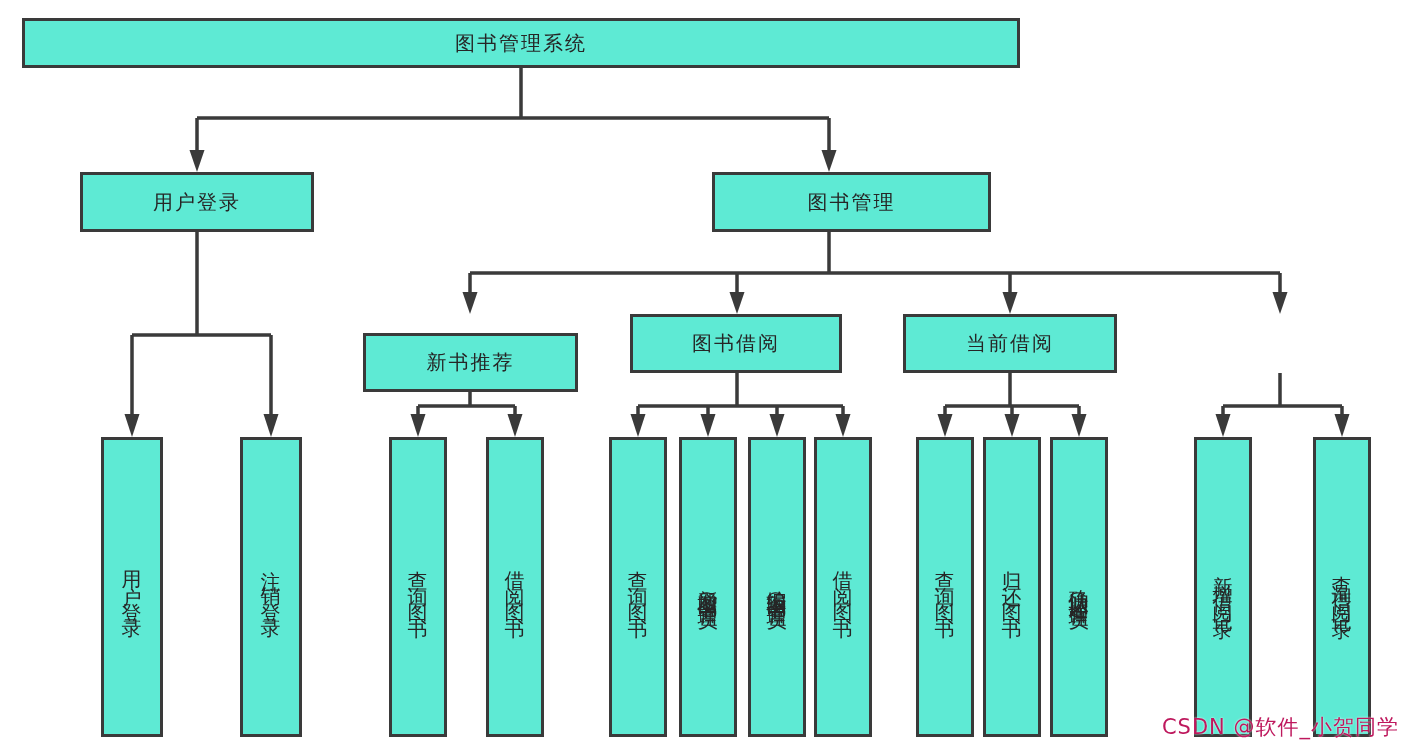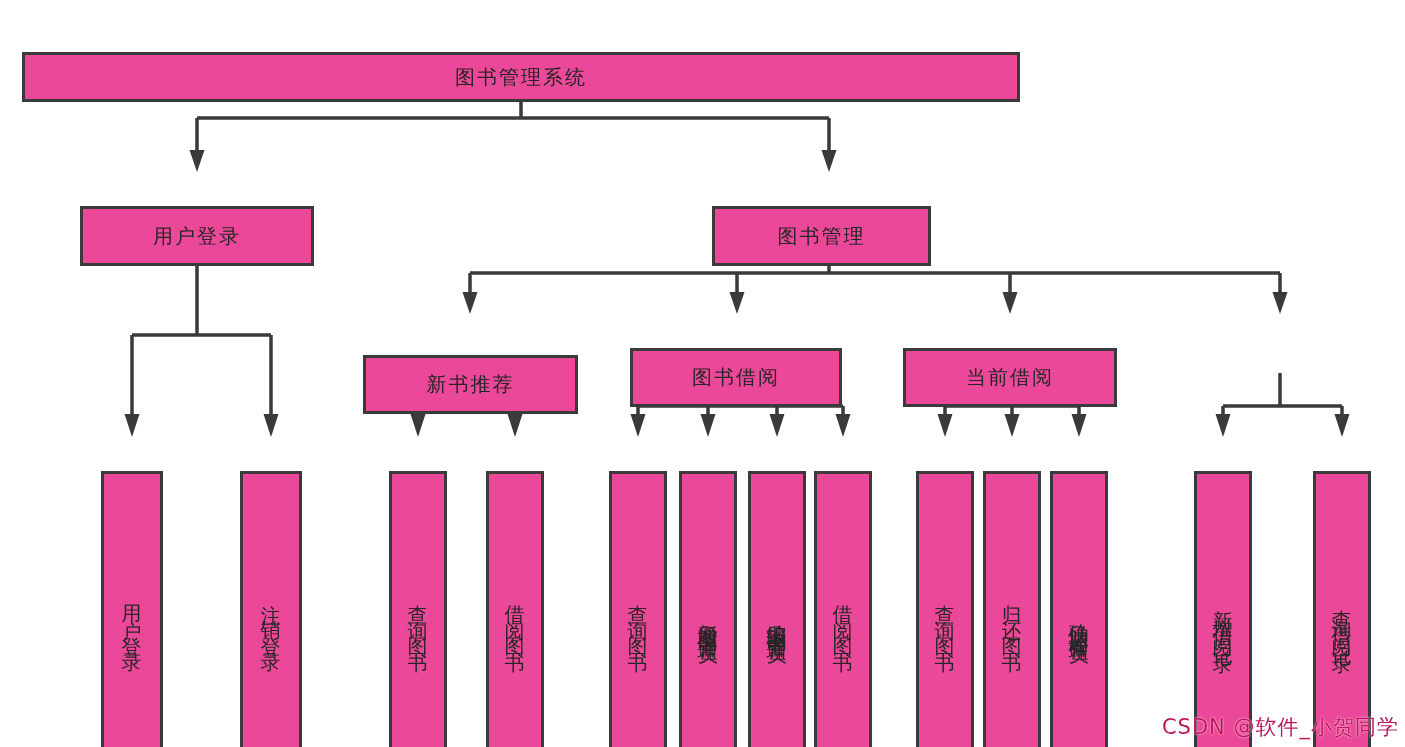--- a/index.html
+++ b/index.html
@@ -3,23 +3,23 @@
 <meta charset="utf-8">
 <style>
   html,body{margin:0;padding:0;background:#ffffff;}
   body{
     width:1405px;height:747px;position:relative;overflow:hidden;
     font-family:"DejaVu Sans","Liberation Sans",sans-serif;
   }
   .stage{position:absolute;inset:0;width:1405px;height:747px;}
   svg.connectors{position:absolute;left:0;top:0;z-index:1;}
   .box{
-    position:absolute;background:#ec4899;border:3px solid #3a3a3a;
+    position:absolute;background:#5eead4;border:3px solid #3a3a3a;
     box-sizing:border-box;display:flex;align-items:center;justify-content:center;
-    color:#262626;z-index:2;margin-top:34px;
+    color:#262626;z-index:2;
   }
   .box.h{font-size:20px;letter-spacing:2px;white-space:nowrap;}
   .box.v{
     writing-mode:vertical-rl;
     font-size:20px;
     line-height:1;
   }
   .sp-lg{letter-spacing:16px;}
   .sp-md{letter-spacing:9px;}
   .sp-sm{letter-spacing:3px;}
@@ -77,23 +77,23 @@
       <polygon points="1071.5,414 1086.5,414 1079,437"></polygon>
 
       <polygon points="1215.5,414 1230.5,414 1223,437"></polygon>
       <polygon points="1334.5,414 1349.5,414 1342,437"></polygon>
     </g>
   </svg>
 
   <div class="box h" style="left:22px;top:18px;width:998px;height:50px">图书管理系统</div>
 
   <div class="box h" style="left:80px;top:172px;width:234px;height:60px">用户登录</div>
-  <div class="box h" style="left:712px;top:172px;width:219px;height:60px">图书管理</div>
+  <div class="box h" style="left:712px;top:172px;width:279px;height:60px">图书管理</div>
 
-  <div class="box h" style="left:363px;top:321px;width:215px;height:59px">新书推荐</div>
+  <div class="box h" style="left:363px;top:333px;width:215px;height:59px">新书推荐</div>
   <div class="box h" style="left:630px;top:314px;width:212px;height:59px">图书借阅</div>
   <div class="box h" style="left:903px;top:314px;width:214px;height:59px">当前借阅</div>
 
   <div class="box v sp-lg" style="left:101px;top:437px;width:62px;height:300px">用户登录</div>
   <div class="box v sp-lg" style="left:240px;top:437px;width:62px;height:300px">注销登录</div>
 
   <div class="box v sp-lg" style="left:389px;top:437px;width:58px;height:300px">查询图书</div>
   <div class="box v sp-lg" style="left:486px;top:437px;width:58px;height:300px">借阅图书</div>
 
   <div class="box v sp-lg" style="left:609px;top:437px;width:58px;height:300px">查询图书</div>

